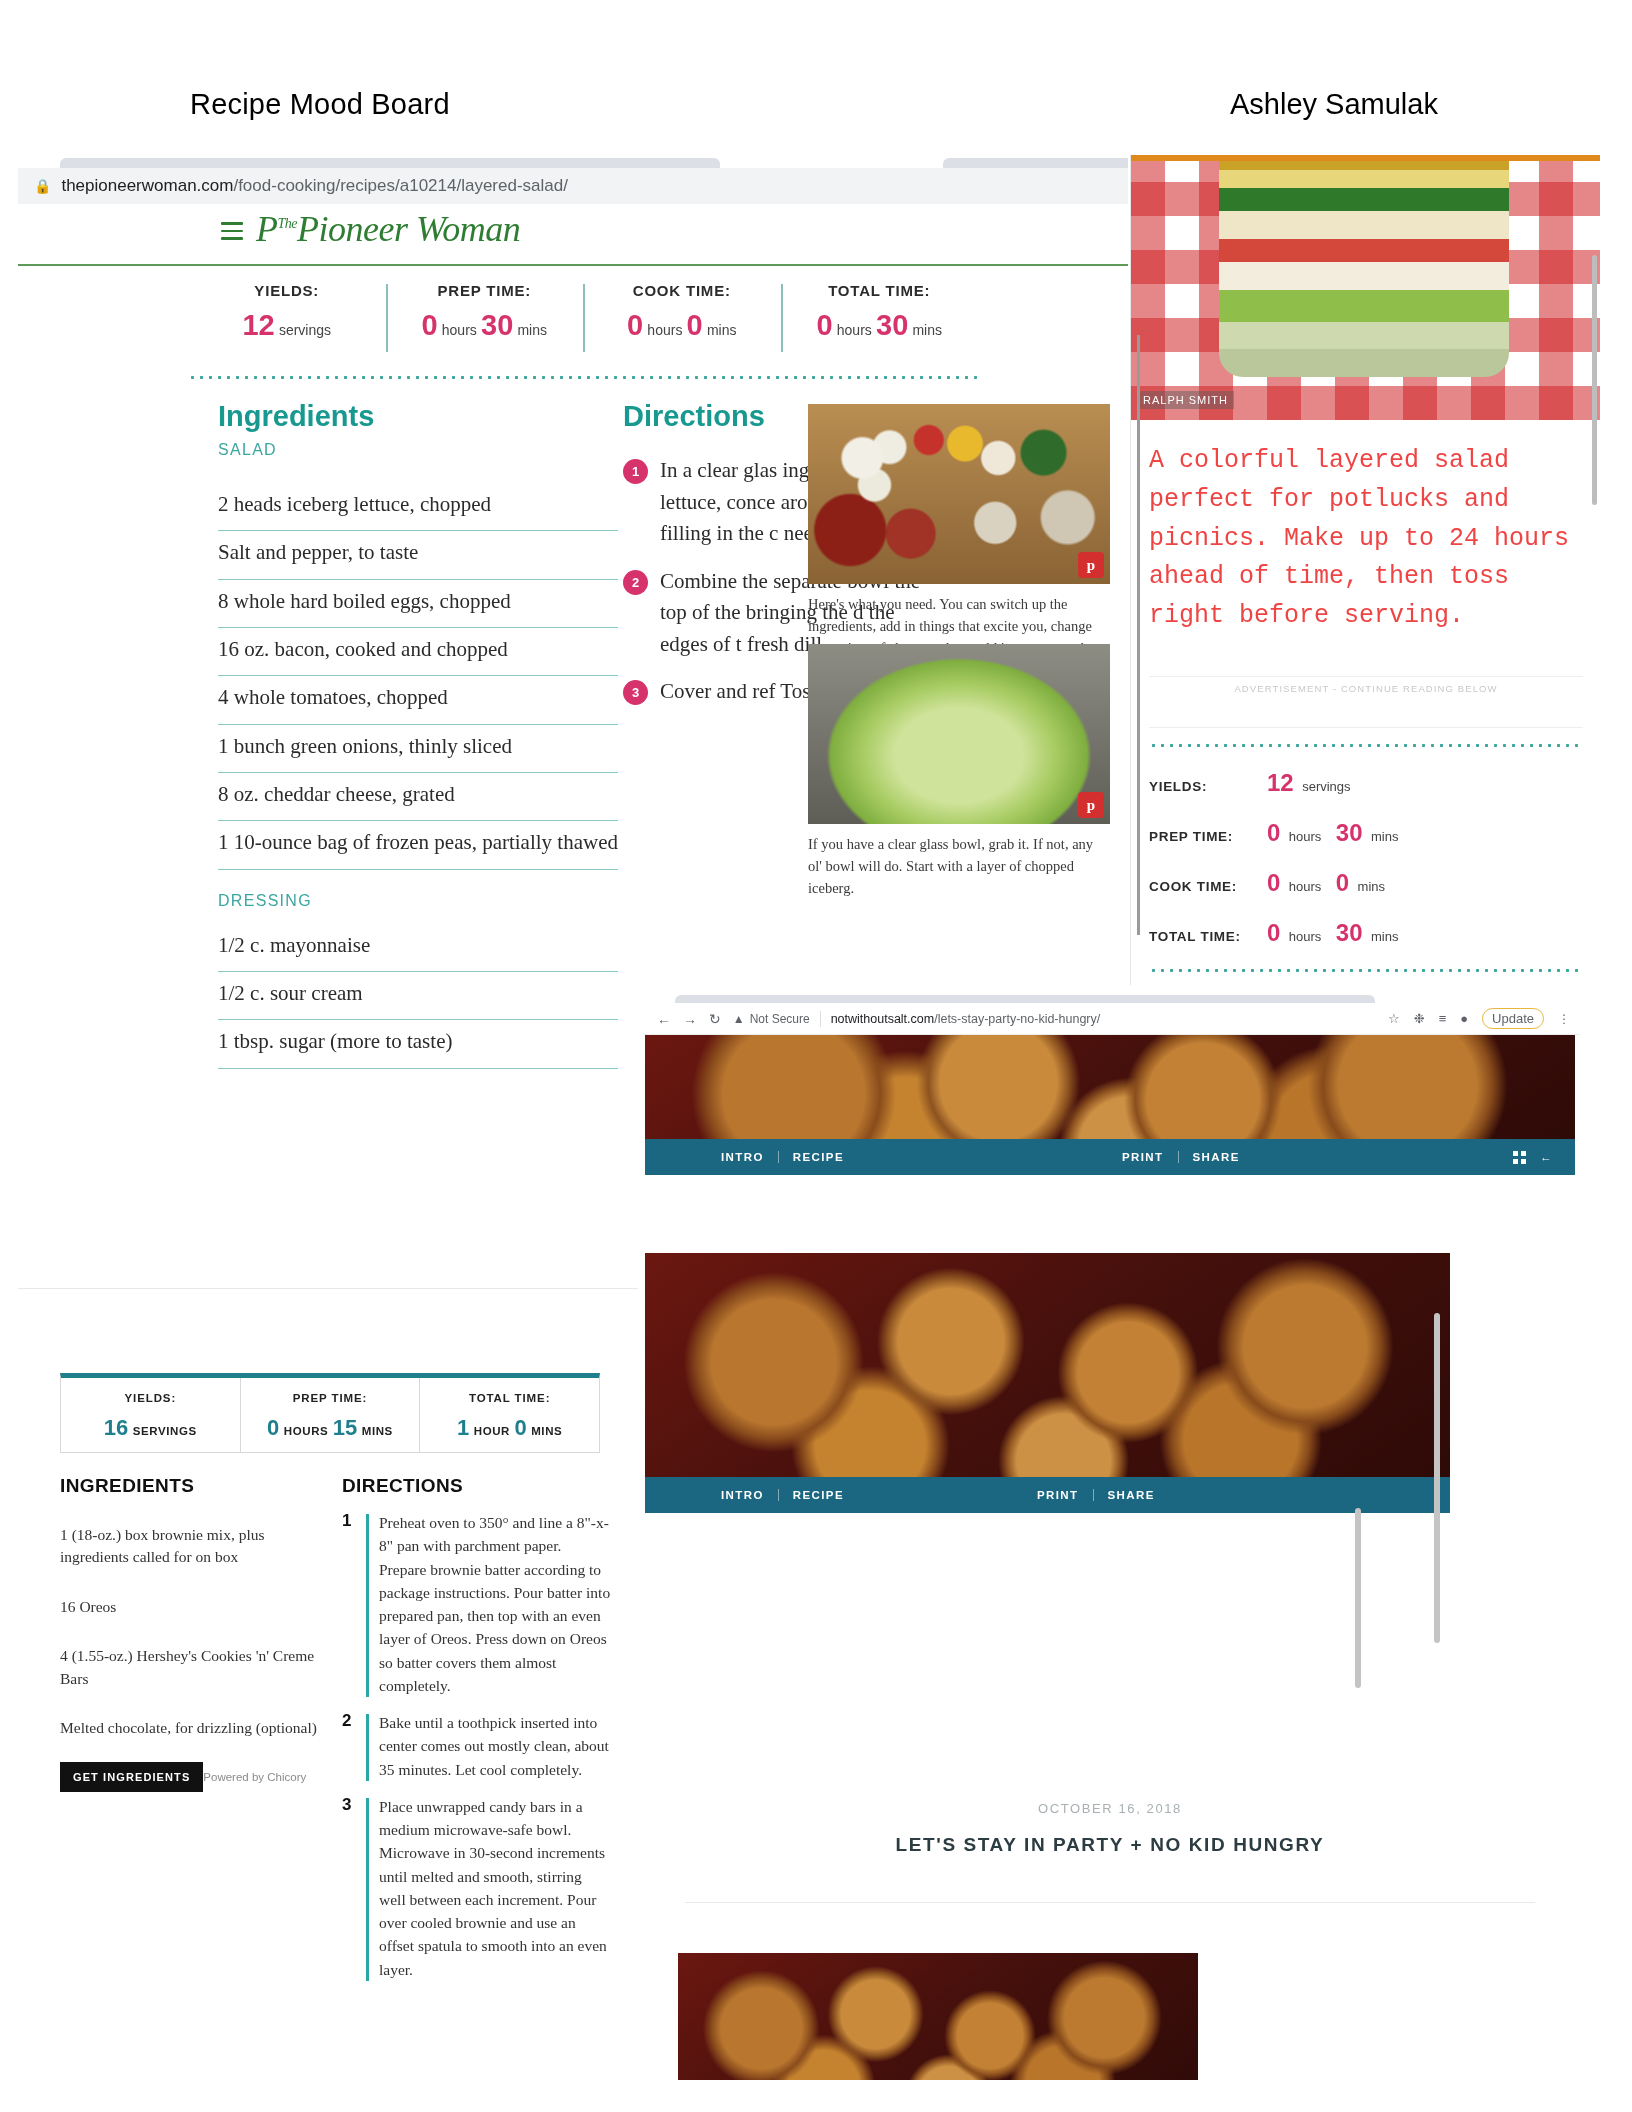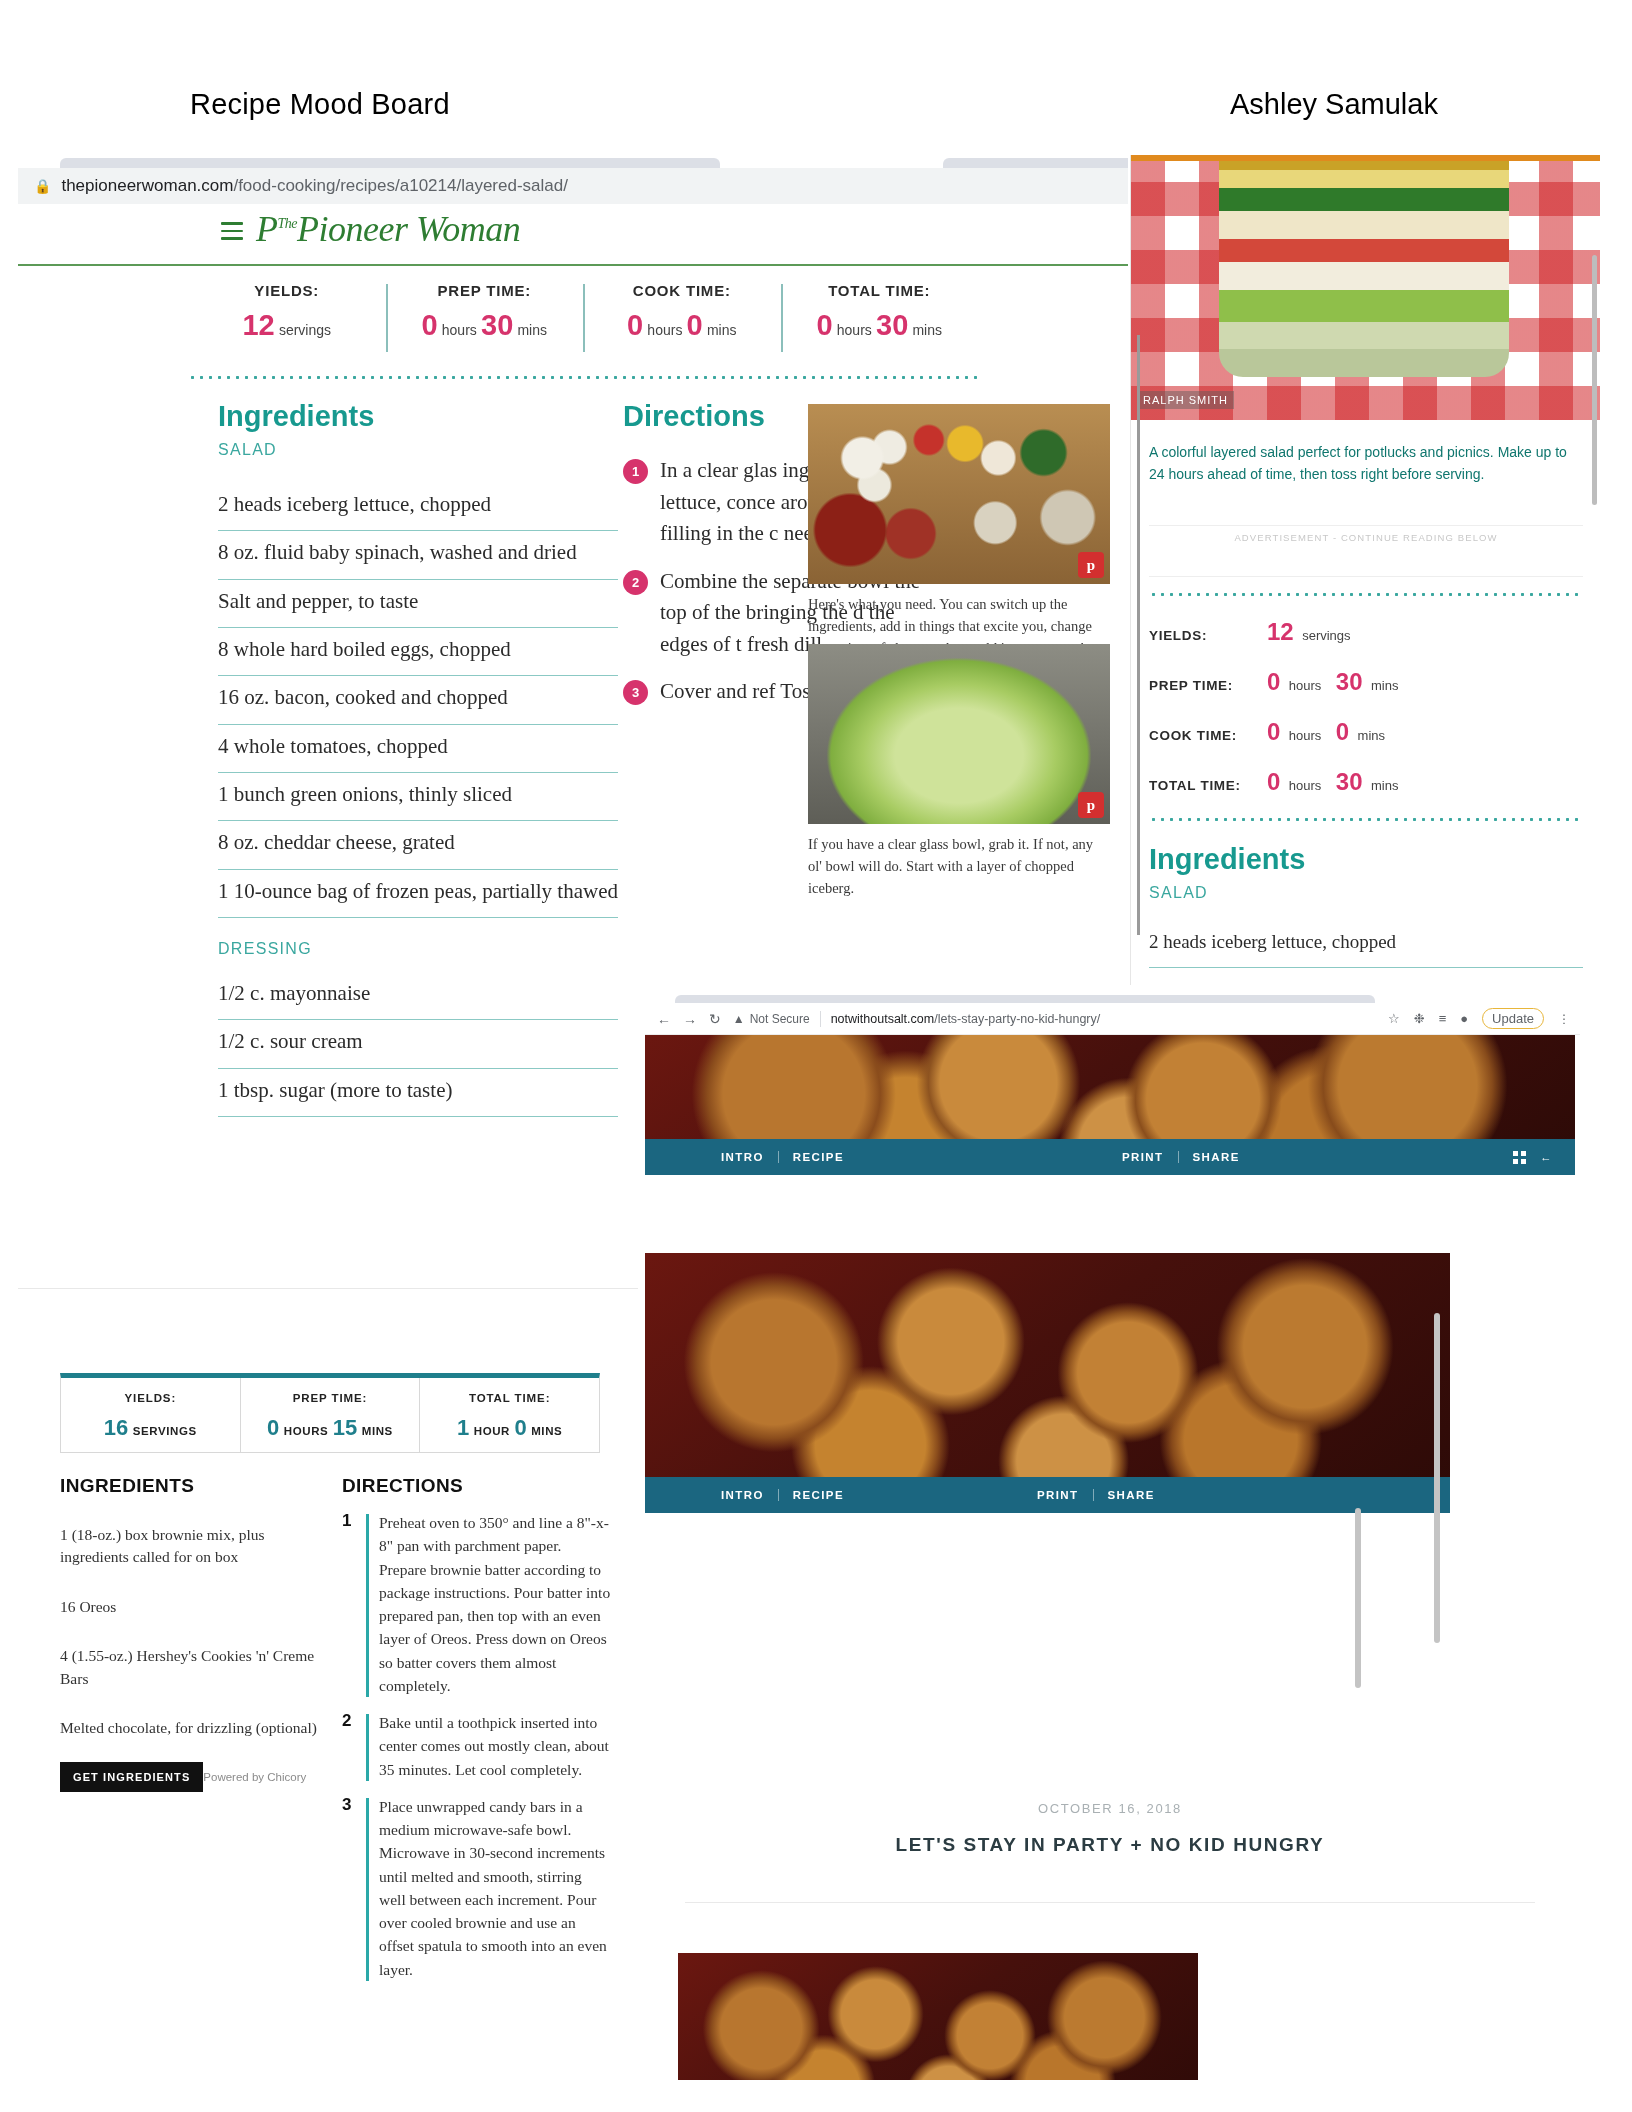--- a/index.html
+++ b/index.html
@@ -146,21 +146,21 @@
   .panel-b {
     position:absolute; left:1130px; top:155px; width:470px; height:830px;
     background:#fff; overflow:hidden; border-left:1px solid #e6e6e6;
   }
   .pb-hero { position:absolute; left:0; top:0; width:470px; height:265px; }
   .pb-credit {
     position:absolute; left:6px; top:236px; font-size:11px; color:#fff;
     letter-spacing:1px; background:rgba(90,90,90,.45); padding:3px 6px;
   }
   .pb-body { position:absolute; left:0; top:265px; width:470px; padding:22px 18px 0 18px;}
-  .pb-desc { font-family:Liberation Sans, sans-serif; font-size:14px; color:#0f766e; line-height:1.55;}
+  .pb-desc { font-family:Liberation Mono, monospace; font-size:25px; color:#ef4444; line-height:1.55;}
   .pb-adv { margin-top:40px; text-align:center; font-size:9.5px; color:#c8c8c8; letter-spacing:1.1px;
     border-top:1px solid #eee; padding-top:6px;}
   .pb-adv-box { height:34px; border-bottom:1px solid #eee;}
   .pb-dots { margin-top:16px; height:3px;
     background-image:radial-gradient(circle, #3aa79f 1.4px, transparent 1.5px);
     background-size:9px 3px; }
   .pb-meta { margin-top:22px; }
   .pb-row { display:flex; align-items:baseline; margin-bottom:22px; }
   .pb-row .lbl { width:118px; font-size:13.5px; font-weight:bold; color:#2b2b2b; letter-spacing:.7px;}
   .pb-row .num { font-size:24px; font-weight:bold; color:#d6336c; }
@@ -321,21 +321,20 @@
       </div>
       <div class="pw-dots"></div>
 
       <div class="pw-cols">
 
         <div class="ing-col">
           <div class="sec-h">Ingredients</div>
           <div class="sub-h">SALAD</div>
           <div class="ing-list">
             <div class="ing-item">2 heads iceberg lettuce, chopped</div>
-            <div class="ing-item">8 oz. fluid baby spinach, washed and dried</div>
             <div class="ing-item">Salt and pepper, to taste</div>
             <div class="ing-item">8 whole hard boiled eggs, chopped</div>
             <div class="ing-item">16 oz. bacon, cooked and chopped</div>
             <div class="ing-item">4 whole tomatoes, chopped</div>
             <div class="ing-item">1 bunch green onions, thinly sliced</div>
             <div class="ing-item">8 oz. cheddar cheese, grated</div>
             <div class="ing-item">1 10-ounce bag of frozen peas, partially thawed</div>
           </div>
           <div class="sub-h" style="margin-top:22px;">DRESSING</div>
           <div class="ing-list" style="margin-top:14px;">

